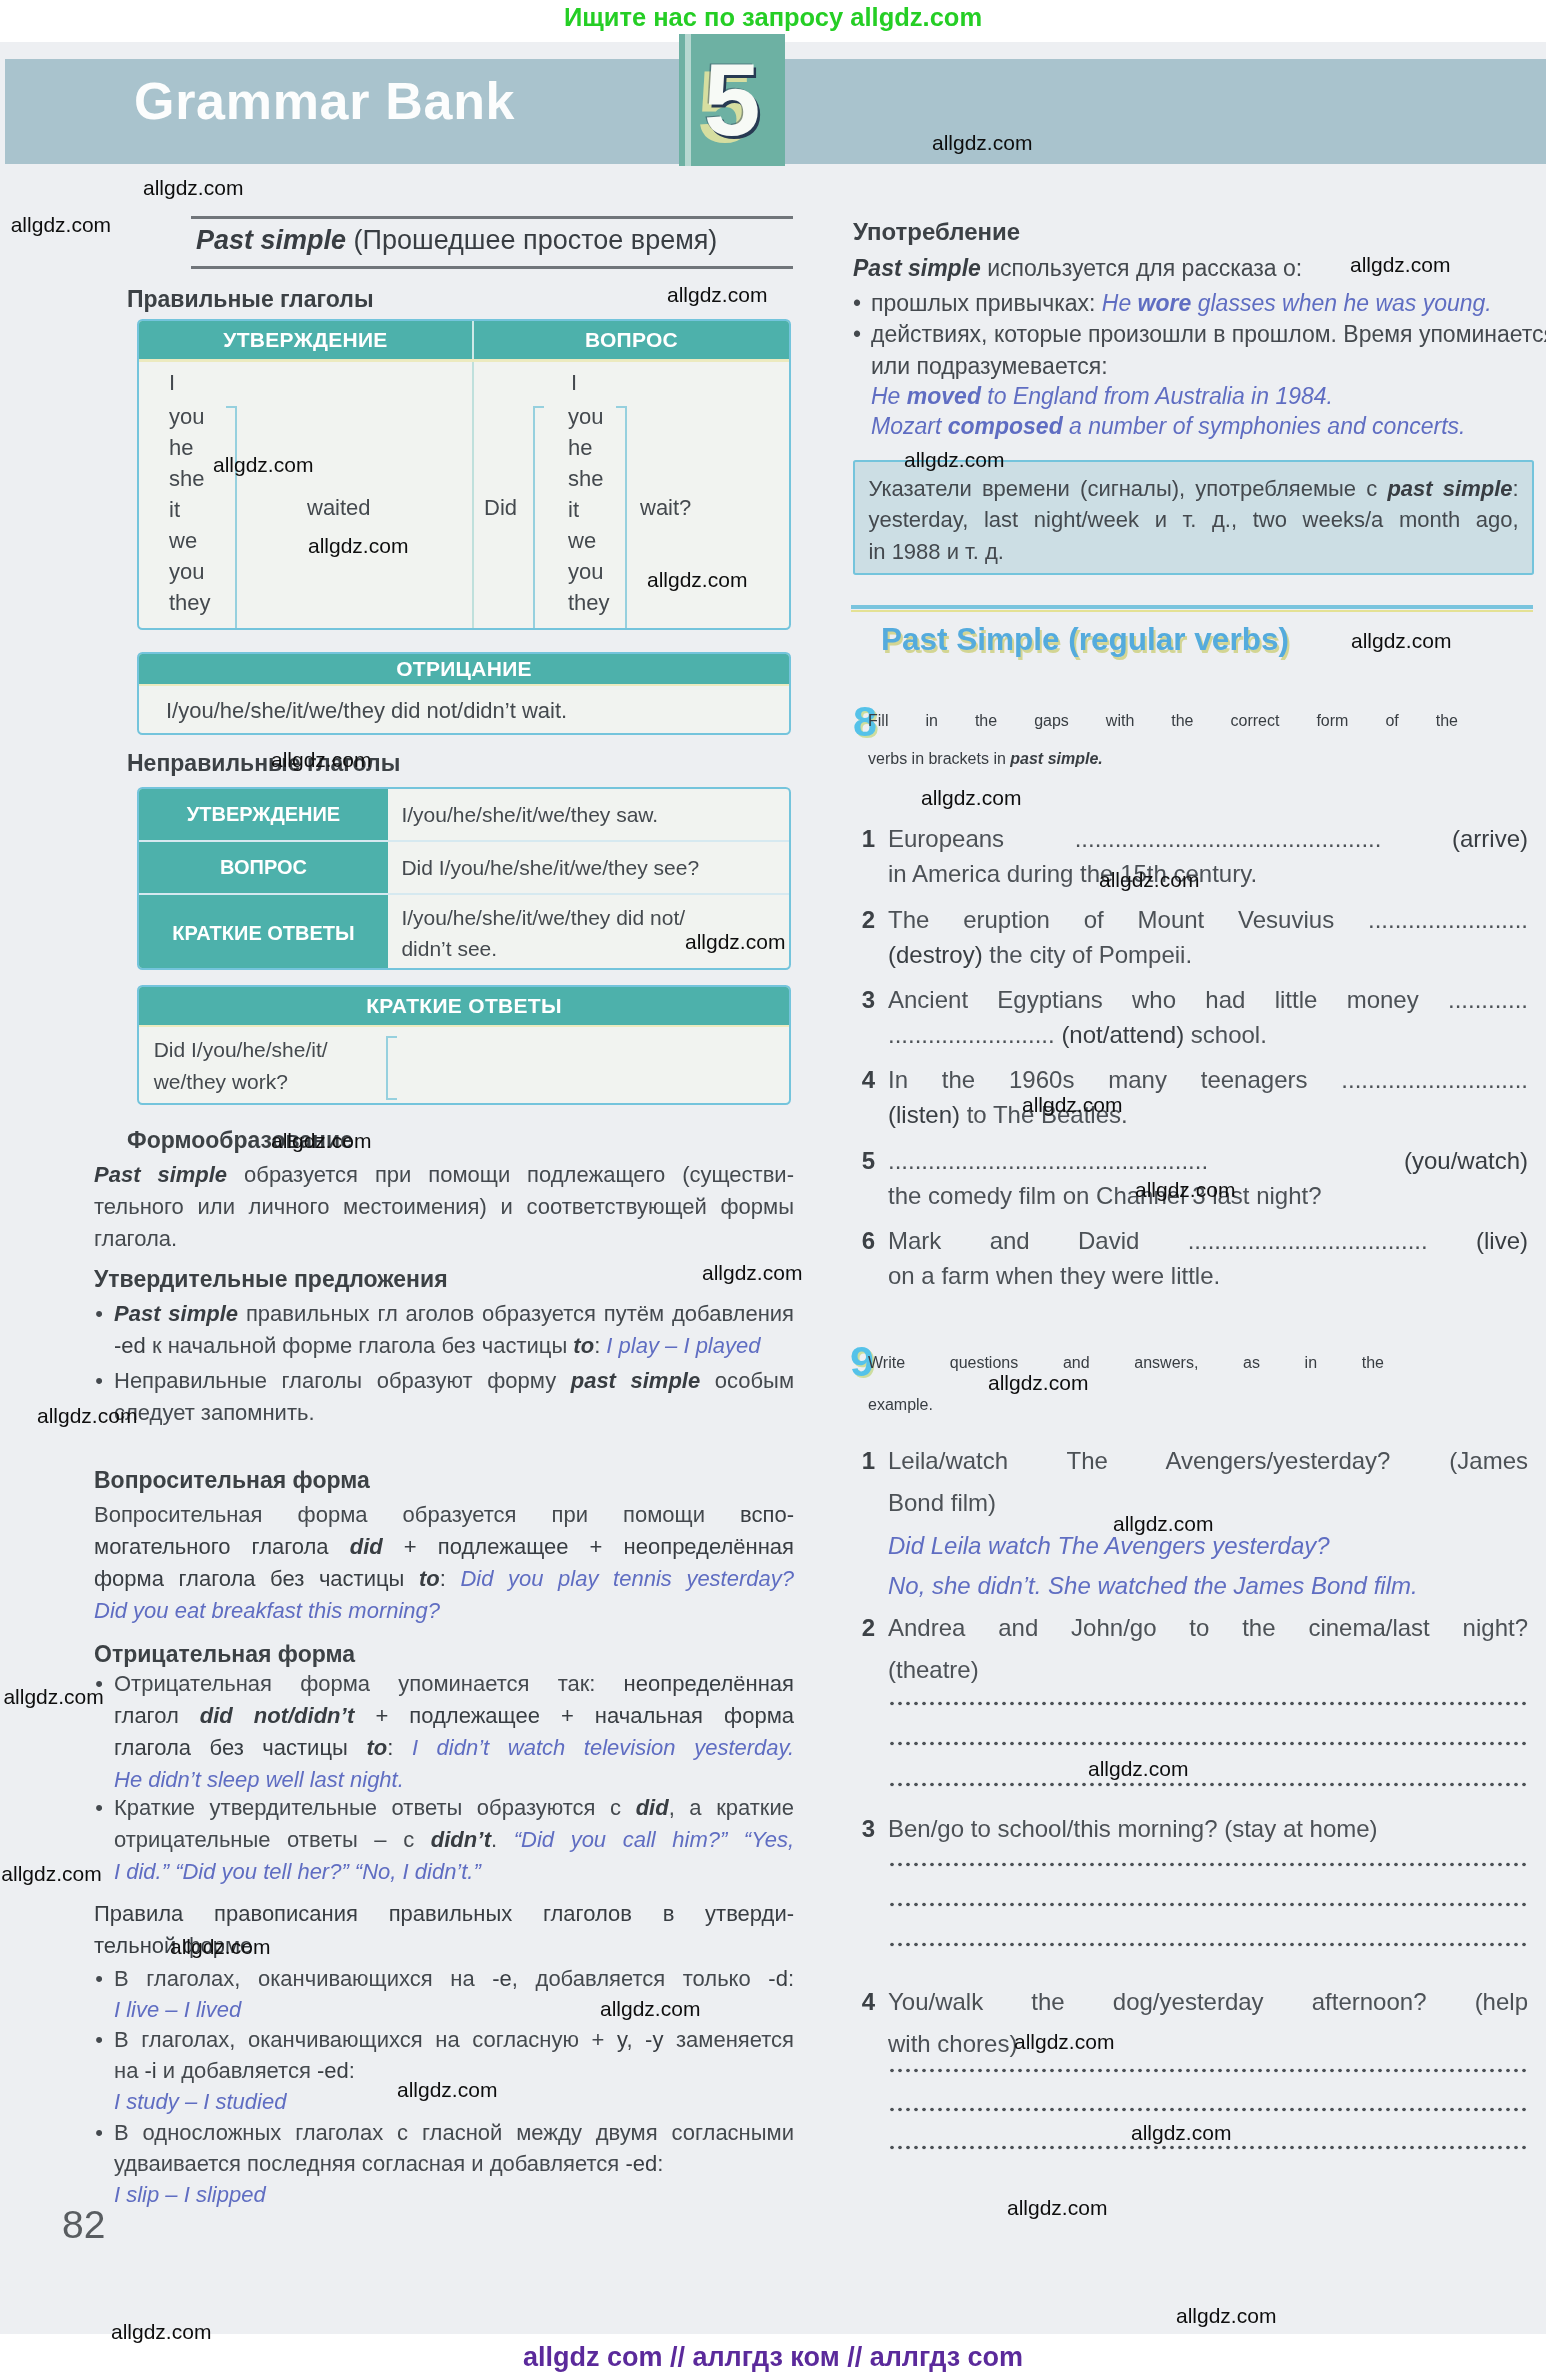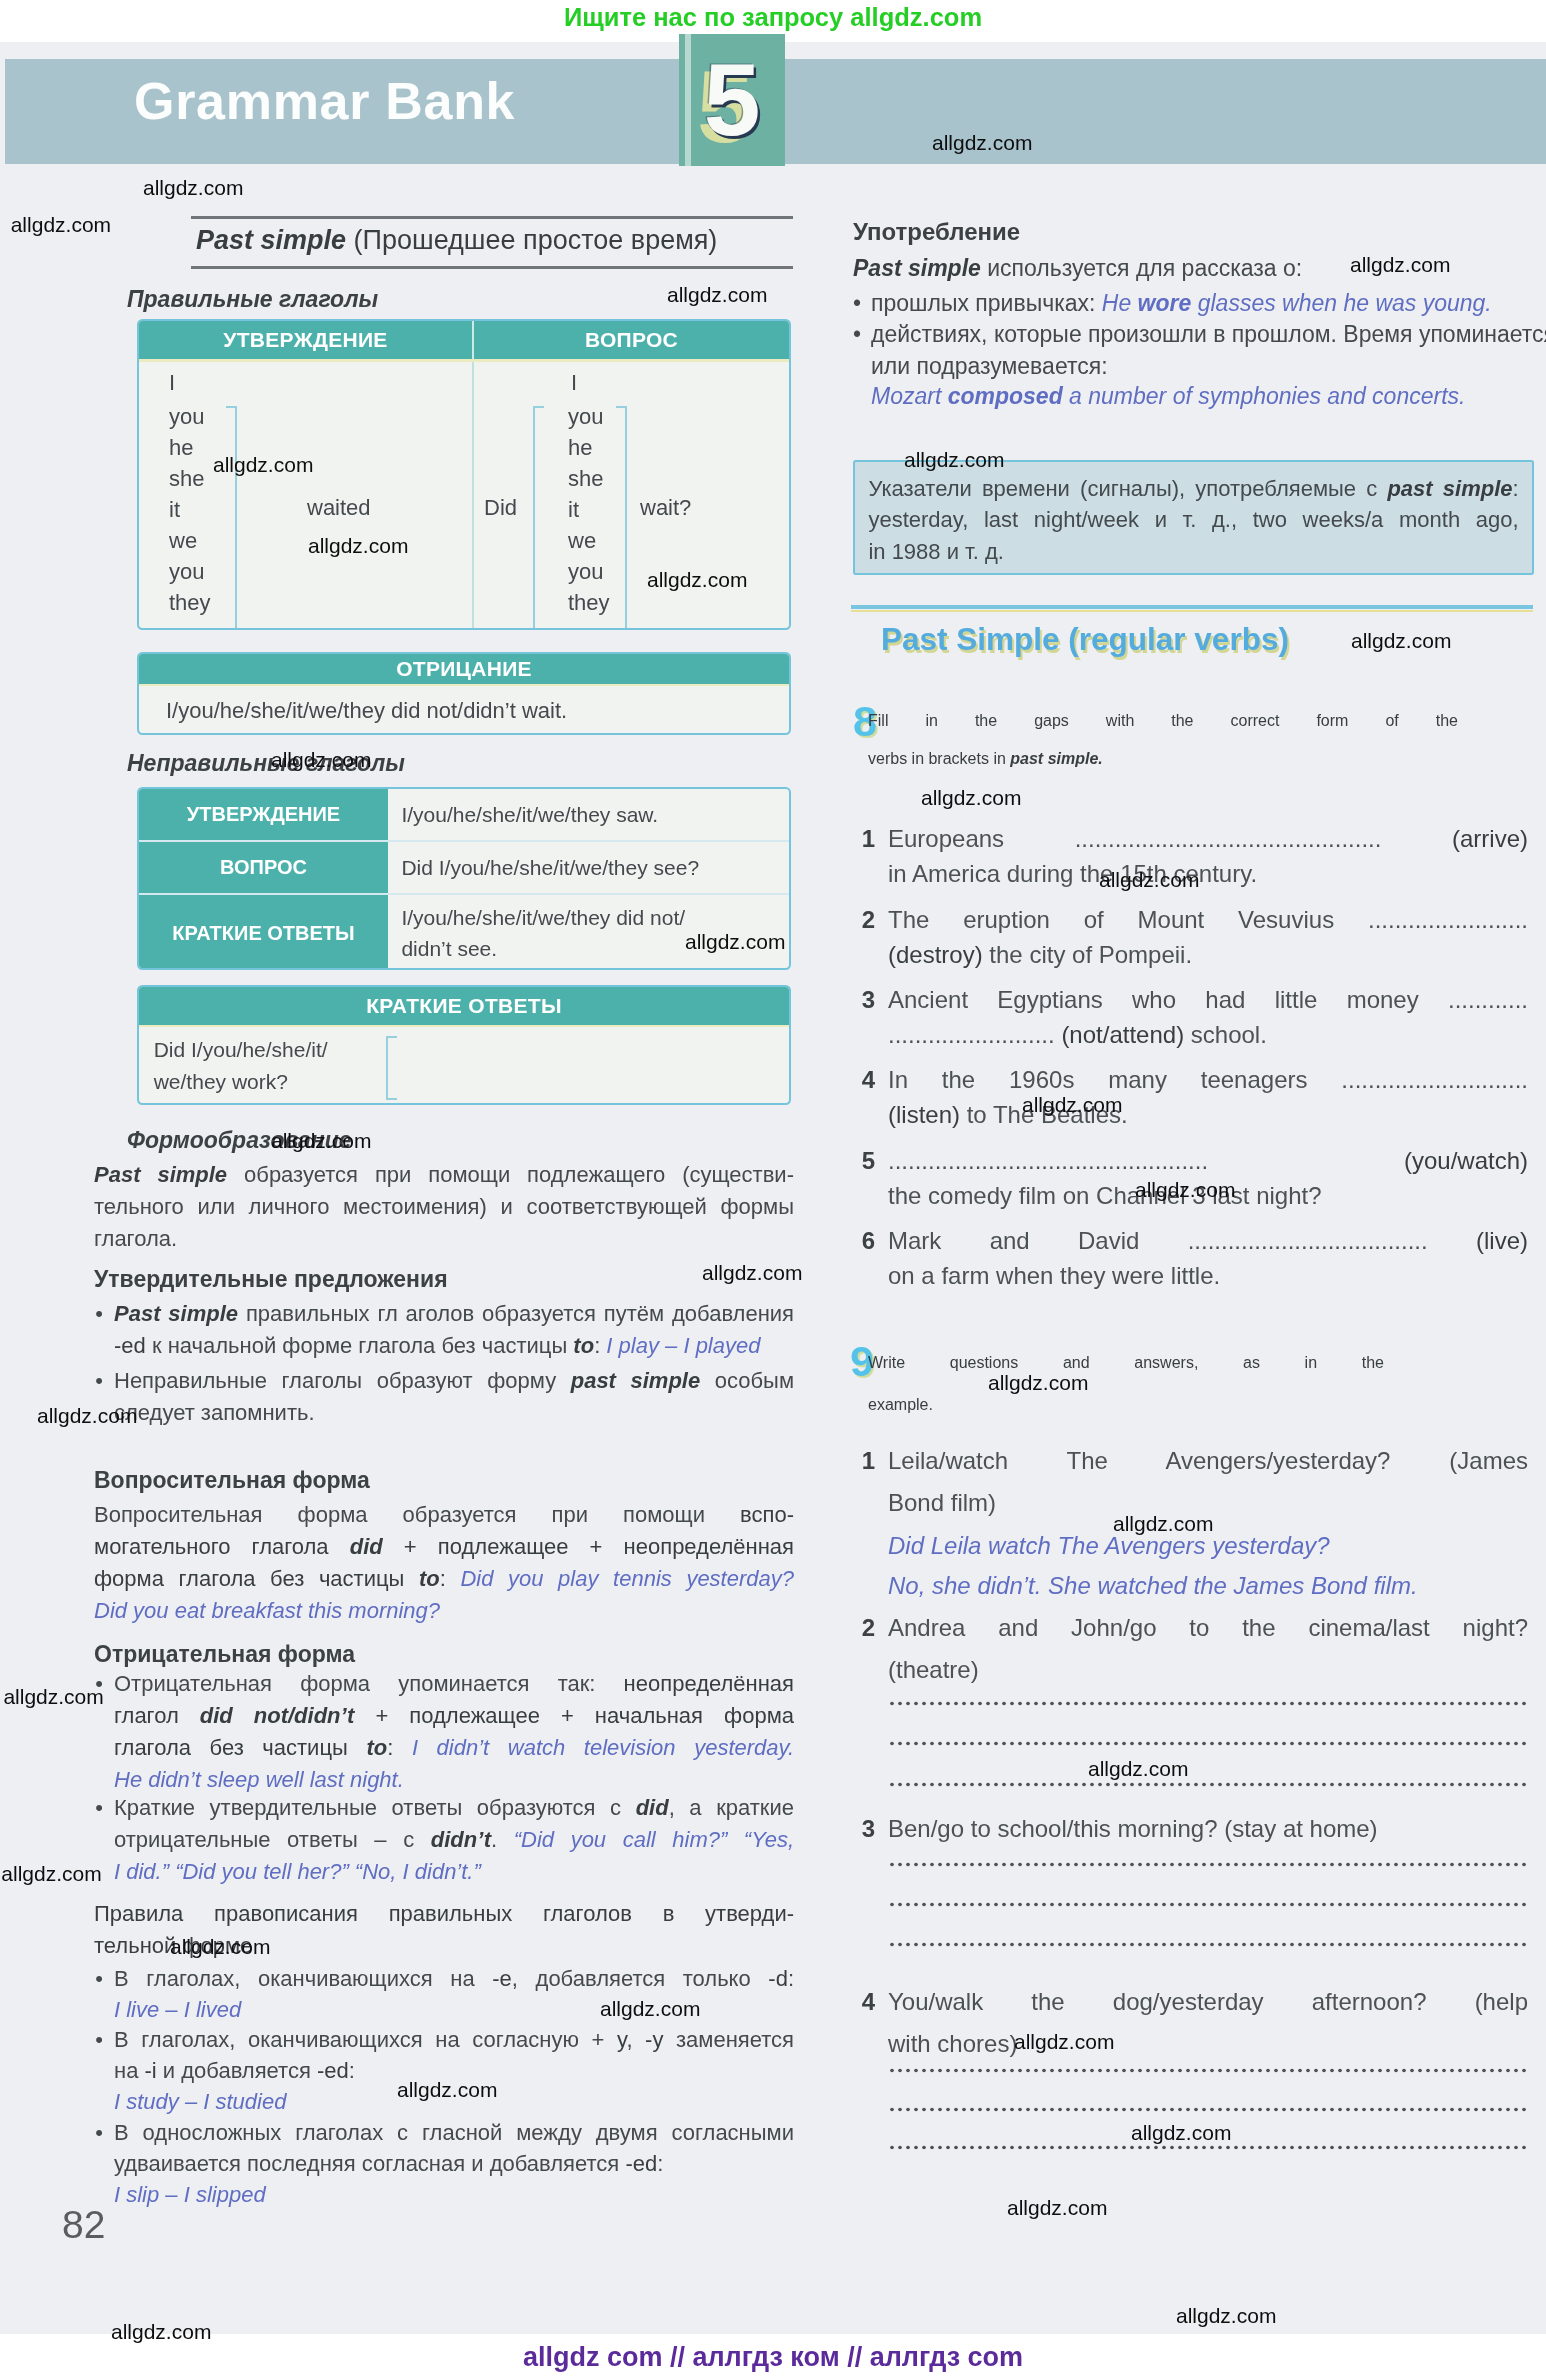--- a/index.html
+++ b/index.html
@@ -22,21 +22,21 @@
   .b{font-weight:400;color:#383d42;}
   .bi{font-weight:700;font-style:italic;color:#383d42;}
   .e{color:#5f6dc2;font-style:italic;}
   .eb{color:#5f6dc2;font-style:italic;font-weight:700;}
   .tl{white-space:nowrap;}
   .tl.j{text-align:justify;text-align-last:justify;}
   .pre{white-space:pre;}
   
   .rule{position:absolute;left:191px;width:602px;height:2.7px;background:#70757a;}
   .h-section{position:absolute;left:196px;font-size:27px;color:#53575b;white-space:nowrap;}
-  .lbl{position:absolute;left:127px;font-size:23px;font-weight:700;color:#3c4145;font-style:italic;}
+  .lbl{position:absolute;left:127px;font-size:23px;font-weight:700;color:#3c4145;}
   .lh{position:absolute;left:94px;font-size:23px;font-weight:700;color:#3c4145;}
   .para{position:absolute;left:94px;width:700px;font-size:22px;line-height:32px;}
   .bullet{padding-left:20px;box-sizing:border-box;}
   .bullet::before{content:"\2022";position:absolute;left:1.3px;top:0;color:#44494e;}
   
   .tbl{position:absolute;left:137px;width:654px;background:#f1f3f0;border:2px solid #74c4dc;
        border-radius:5.4px;box-sizing:border-box;overflow:hidden;}
   .t-head{background:#4db1ab;color:#fff;font-weight:700;font-size:21px;letter-spacing:0.3px;
        display:flex;align-items:center;justify-content:center;}
   .brk{position:absolute;width:9.4px;border:0 solid #96d0de;}
@@ -218,20 +218,21 @@
   <div class="pagenum">82</div>
 
   <div class="rh" style="top:218px">Употребление</div>
   <div class="rpara" style="top:253px"><span class="bi">Past simple</span><span> используется для рассказа о:</span></div>
   <div class="rpara rbullet" style="top:288px"><span>прошлых привычках: </span><span class="e">He </span><span class="eb">wore</span><span class="e"> glasses when he was young.</span></div>
   <div class="rpara rbullet" style="top:319px">
       <div class="tl j"><span>действиях, которые произошли в прошлом. Время упоминается</span></div>
       <div class="tl"><span>или подразумевается:</span></div>
     </div>
   <div class="rpara" style="top:381px;left:871px;width:659px;line-height:30px">
+      <div class="tl"><span class="e">He </span><span class="eb">moved</span><span class="e"> to England from Australia in 1984.</span></div>
       <div class="tl"><span class="e">Mozart </span><span class="eb">composed</span><span class="e"> a number of symphonies and concerts.</span></div>
     </div>
 
   <div class="sigbox" style="top:460px;height:115px">
       <div class="tl j"><span>Указатели времени (сигналы), употребляемые с </span><span class="bi">past simple</span><span>:</span></div>
       <div class="tl j"><span>yesterday, last night/week и т. д., two weeks/a month ago,</span></div>
       <div class="tl"><span>in 1988 и т. д.</span></div>
     </div>
 
   <div class="divider" style="top:605px"></div>

